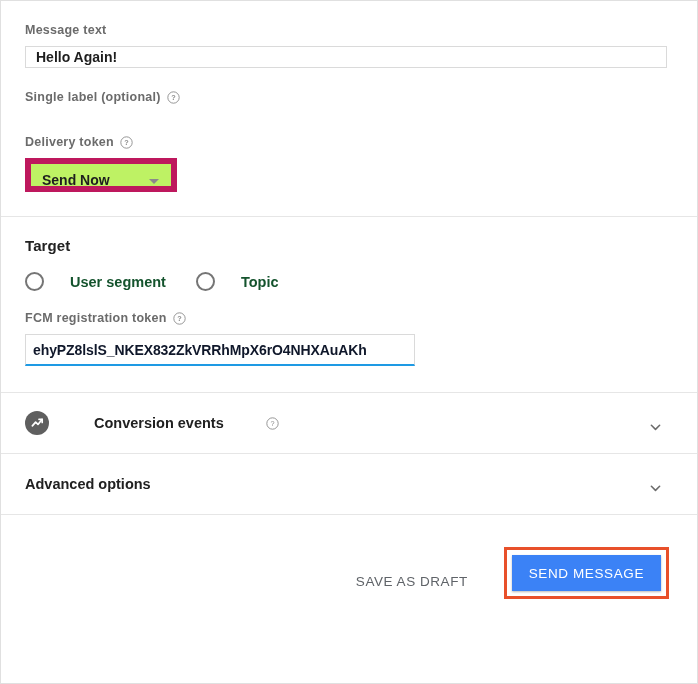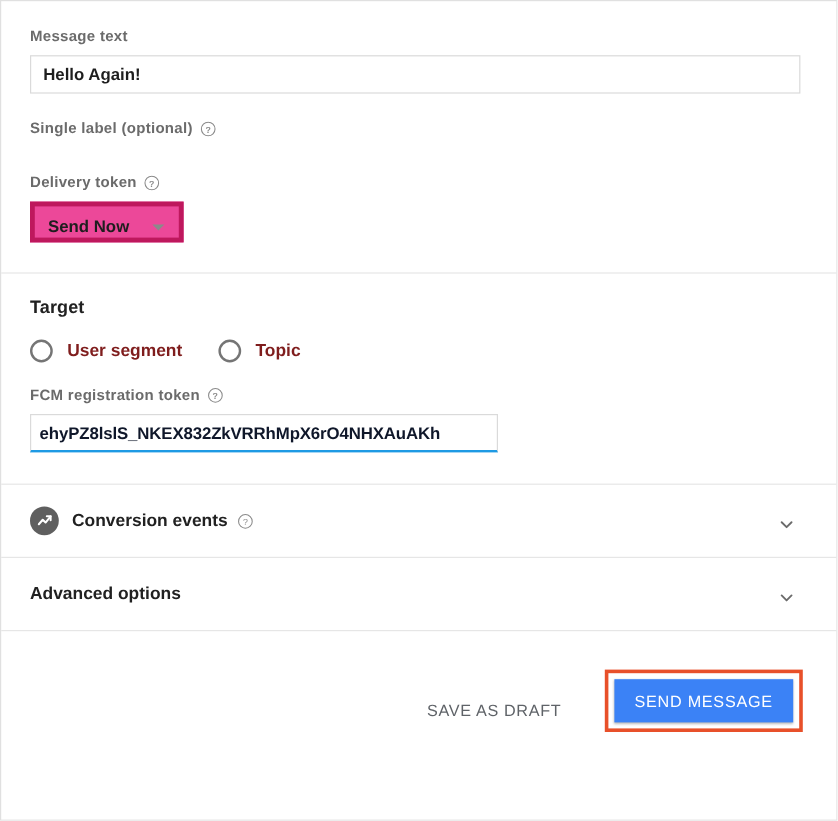--- a/index.html
+++ b/index.html
@@ -49,21 +49,21 @@
     width: 13px;
     height: 13px;
     margin-left: 6px;
     position: relative;
     flex: 0 0 auto;
   }
   .help-icon svg { display: block; }
 
   .text-input {
     width: 642px;
-    height: 32px;
+    height: 22px;
     border: 1px solid #dadada;
     background: #fff;
     padding: 0 10px;
     font-family: "Liberation Sans", sans-serif;
     font-size: 14px;
     font-weight: bold;
     color: #1e1e1e;
     outline: none;
     display: block;
   }
@@ -71,24 +71,24 @@
     color: #b8b8b8;
     font-weight: bold;
   }
 
   .gap-block { height: 22px; }
 
   
   .select-wrap {
     position: relative;
     display: inline-block;
-    width: 128px;
+    width: 152px;
     height: 34px;
-    border: 4px solid #be185d;
-    background: #ec4899;
+    border: 6px solid #be185d;
+    background: #bef264;
   }
   .select-value {
     position: absolute;
     left: 11px;
     top: 0;
     line-height: 32px;
     font-size: 14px;
     font-weight: bold;
     color: #1e1e1e;
     white-space: nowrap;
@@ -141,24 +141,24 @@
   }
   .radio-opt.selected .radio-circle::after {
     content: "";
     position: absolute;
     left: 3.5px; top: 3.5px;
     width: 8px; height: 8px;
     border-radius: 50%;
     background: #1e9ae4;
   }
   .radio-label {
-    margin-left: 12px;
+    margin-left: 26px;
     font-size: 14.5px;
     font-weight: bold;
-    color: #7f1d1d;
+    color: #14532d;
     white-space: nowrap;
   }
 
   .token-input {
     width: 390px;
     height: 32px;
     border: 1px solid #dadada;
     border-bottom: 2px solid #1e9ae4;
     background: #fff;
     padding: 0 7px;
@@ -173,20 +173,21 @@
 
   
   .collapse-row {
     position: relative;
     height: 61px;
     display: flex;
     align-items: center;
     padding: 0 24px;
     border-bottom: 1px solid #e6e6e6;
     cursor: pointer;
+    gap: 34px;
   }
   .collapse-row:last-of-type { border-bottom: 1px solid #e6e6e6; }
 
   .conv-icon {
     width: 24px; height: 24px;
     border-radius: 50%;
     background: #5f5f5f;
     margin-right: 11px;
     flex: 0 0 auto;
     display: flex;

